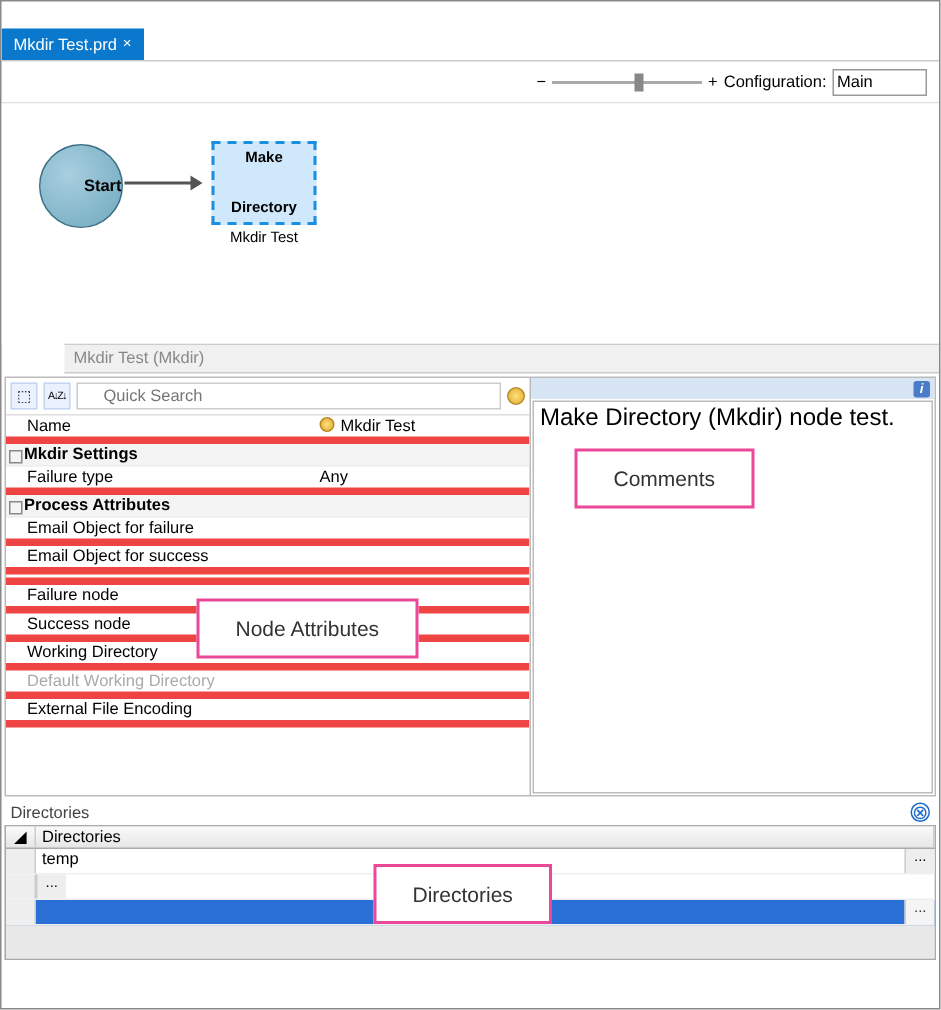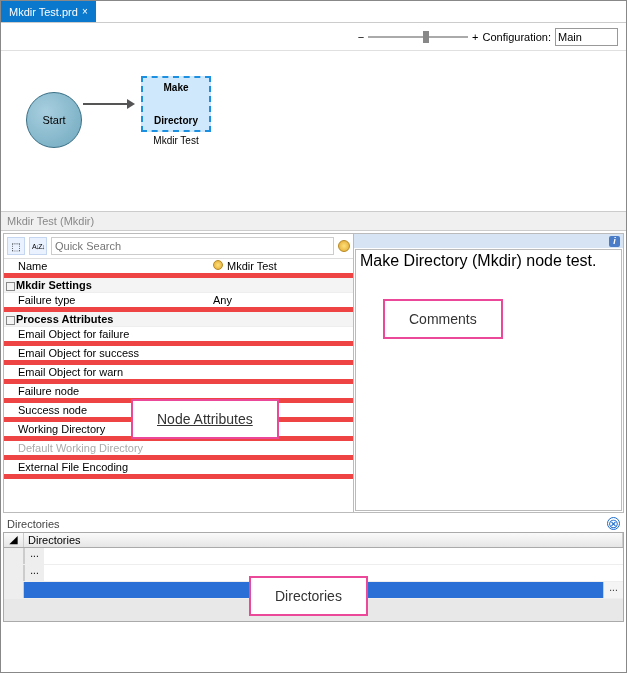--- a/index.html
+++ b/index.html
@@ -11,20 +11,21 @@
     height: 673px;
     border: 1px solid #888;
     position: relative;
     overflow: hidden;
   }
   .tab-bar {
     background: #fff;
     height: 22px;
     border-bottom: 1px solid #ccc;
     display: flex;
+    margin-top: 18px;
   }
   .tab {
     background: #0a78cc;
     color: #fff;
     padding: 3px 8px;
     font-size: 11px;
     display: flex;
     align-items: center;
     gap: 4px;
   }
@@ -60,30 +61,31 @@
     height: 18px;
   }
   .canvas {
     height: 160px;
     background: #fff;
     position: relative;
   }
   .start-node {
     position: absolute;
     left: 25px;
-    top: 41px;
+    top: 27px;
     width: 56px;
     height: 56px;
     border-radius: 50%;
     background: radial-gradient(circle at 35% 35%, #a8cfe0, #6fa8bd);
     border: 1px solid #3a6f85;
     display: flex;
     align-items: center;
-    justify-content: center;
-    font-size: 11px;
+    justify-content: flex-end;
+    font-size: 11px;
+    font-weight: bold;
   }
   .arrow {
     position: absolute;
     left: 82px;
     top: 52px;
     width: 50px;
     height: 2px;
     background: #555;
   }
   .arrow::after {
@@ -119,20 +121,21 @@
     text-align: center;
     font-size: 10px;
   }
   .section-label {
     background: #f0f0f0;
     color: #888;
     padding: 3px 6px;
     font-size: 11px;
     border-top: 1px solid #ccc;
     border-bottom: 1px solid #ccc;
+    margin-left: 42px;
   }
   .middle-row {
     display: flex;
     border: 1px solid #bbb;
     margin: 2px;
     height: 280px;
   }
   .attrs-panel {
     width: 350px;
     border-right: 1px solid #bbb;
@@ -154,21 +157,21 @@
     background: #eaf2ff;
     font-size: 10px;
     display: flex;
     align-items: center;
     justify-content: center;
   }
   .search-input {
     flex: 1;
     border: 1px solid #ccc;
     font-size: 11px;
-    padding: 1px 3px;
+    padding: 1px 17px;
     color: #888;
     height: 18px;
   }
   .help-dot {
     width: 12px; height: 12px; border-radius: 50%;
     background: radial-gradient(circle, #ffe07a, #e0a830);
     border: 1px solid #b88820;
   }
   .prop-grid {
     flex: 1;
@@ -338,21 +341,20 @@
       <div class="prop-cat">Process Attributes</div>
       <div class="prop-row">
           <span class="prop-key">Email Object for failure</span>
           <span class="prop-val"></span>
         </div>
       <div class="prop-row">
           <span class="prop-key">Email Object for success</span>
           <span class="prop-val"></span>
         </div>
       <div class="prop-row">
-          <span class="prop-key">Email Object for warn</span>
           <span class="prop-val"></span>
         </div>
       <div class="prop-row">
           <span class="prop-key">Failure node</span>
           <span class="prop-val"></span>
         </div>
       <div class="prop-row">
           <span class="prop-key">Success node</span>
           <span class="prop-val"></span>
         </div>
@@ -385,30 +387,31 @@
     <span>Directories</span>
     <span class="dirs-close">⊗</span>
   </div>
   <div class="dirs-table">
     <div class="dirs-thead">
       <div class="dirs-th-handle">◢</div>
       <div class="dirs-th">Directories</div>
     </div>
     <div class="dirs-row">
       <div class="dirs-cell-handle"></div>
+      <div class="dirs-cell">temp</div>
       <div class="dirs-btn">...</div>
     </div>
     <div class="dirs-row">
       <div class="dirs-cell-handle"></div>
       <div class="dirs-btn">...</div>
     </div>
     <div class="dirs-row selected">
       <div class="dirs-cell-handle"></div>
       <div class="dirs-cell"></div>
       <div class="dirs-btn" style="background:#f4f4f4;color:#333;">...</div>
     </div>
     <div class="dirs-footer"></div>
   </div>
 </div>
 
-<div class="callout" style="left:130px; top:398px;text-decoration:underline;">Node Attributes</div>
+<div class="callout" style="left:130px; top:398px;">Node Attributes</div>
 <div class="callout" style="left:382px; top:298px;">Comments</div>
 <div class="callout" style="left:248px; top:575px;">Directories</div>
 
 </body></html>

